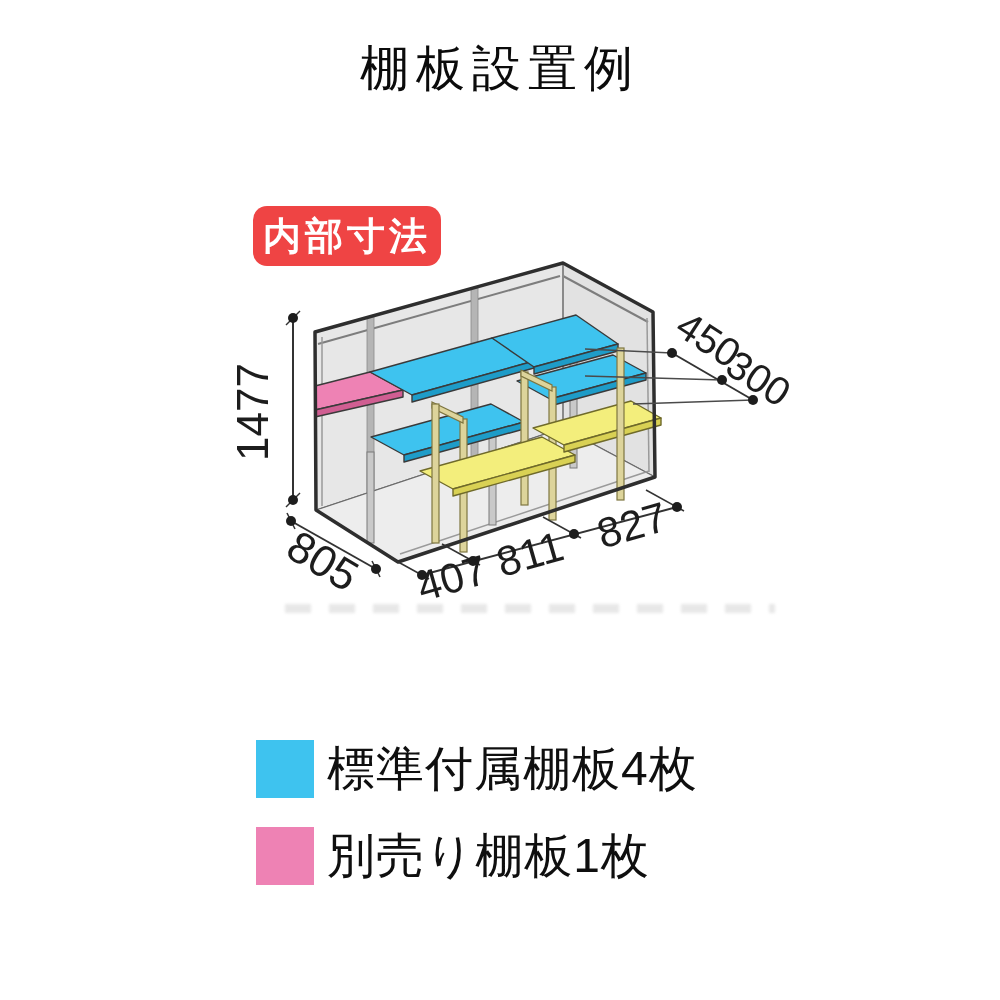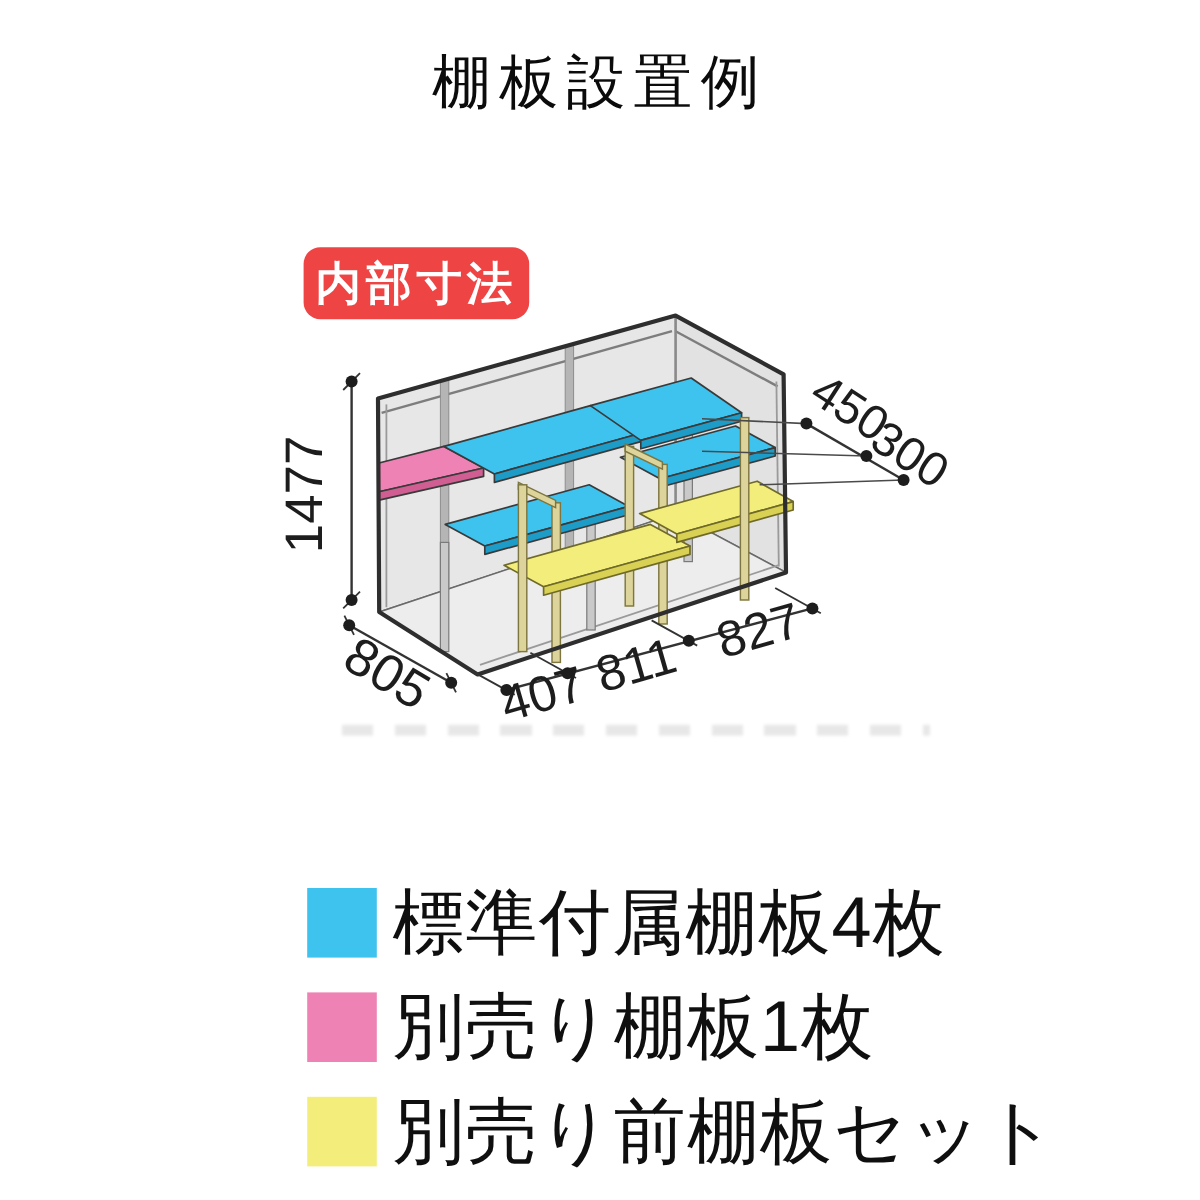--- a/index.html
+++ b/index.html
@@ -20,21 +20,21 @@
   .diagram-svg{position:absolute;left:0;top:0;width:1000px;height:1000px;}
   .artifact{
     position:absolute;left:285px;top:604px;width:490px;height:9px;opacity:.35;
     background:repeating-linear-gradient(90deg,#bdbdbd 0 26px,transparent 26px 44px);
     filter:blur(1.5px);
   }
   .legend{position:absolute;left:256px;top:740px;}
   .legend-row{display:flex;align-items:center;margin-bottom:29px;}
   .swatch{width:58px;height:58px;flex:0 0 58px;}
   .legend-label{
-    margin-left:13px;font-size:60px;color:#0f0f0f;letter-spacing:1px;
+    margin-left:13px;font-size:48px;color:#0f0f0f;letter-spacing:1px;
     white-space:nowrap;line-height:58px;
   }
   svg text{font-family:"Liberation Sans", sans-serif;fill:#1d1d1d;}
 </style>
 </head>
 <body>
 
 <div class="title">棚板設置例</div>
 
 <div class="badge">
@@ -150,17 +150,13 @@
 
 <div class="legend">
   <div class="legend-row">
     <div class="swatch" style="background-color: rgb(62, 195, 239);"></div>
     <div class="legend-label">標準付属棚板4枚</div>
   </div>
   <div class="legend-row">
     <div class="swatch" style="background-color: rgb(238, 130, 180);"></div>
     <div class="legend-label">別売り棚板1枚</div>
   </div>
-  <div class="legend-row">
-    <div class="swatch" style="background-color: rgb(243, 238, 124);"></div>
-    <div class="legend-label">別売り前棚板セット</div>
-  </div>
 </div>
 
 </body></html>

